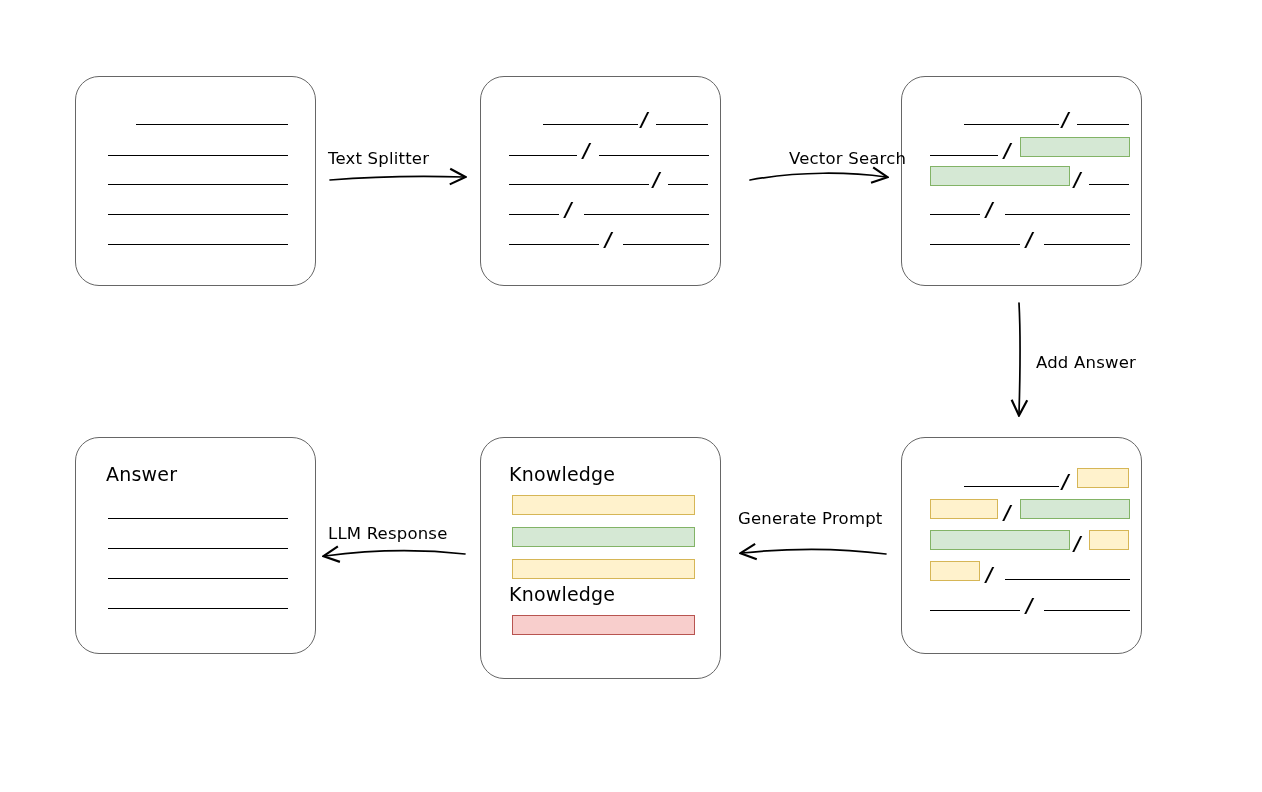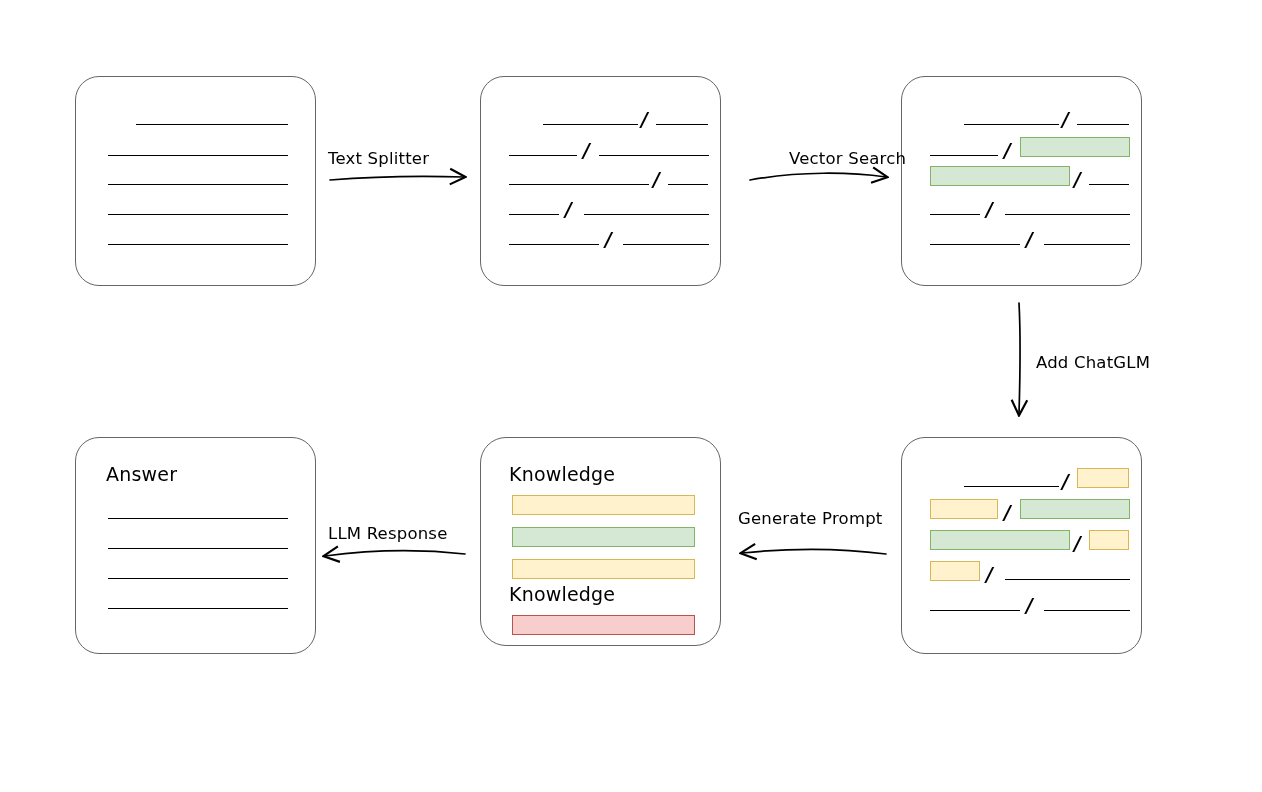--- a/index.html
+++ b/index.html
@@ -213,21 +213,21 @@
           <div class="chip yellow" style="left: 28px; top: -18px; width: 50px; height: 20px;"></div>
           <div class="slash" style="left: 84px; top: 0px;">/</div>
           <div class="rule" style="left: 103px; top: 0px; width: 125px;"></div>
         </div>
         <div class="line-row" style="position: absolute; left: 0px; top: 172px; width: 100%; height: 1px;">
           <div class="rule" style="left: 28px; top: 0px; width: 90px;"></div>
           <div class="slash" style="left: 124px; top: 0px;">/</div>
           <div class="rule" style="left: 142px; top: 0px; width: 86px;"></div>
         </div>
       </div>
-      <div class="card" style="left: 480px; top: 437px; width: 241px; height: 209px; border-radius: 26px;">
+      <div class="card" style="left: 480px; top: 437px; width: 241px; height: 242px;">
         <div class="card-heading" style="left: 28px; top: 25px;">Knowledge</div>
         <div class="card-heading" style="left: 28px; top: 145px;">Knowledge</div>
         <div class="chip yellow" style="left: 31px; top: 57px; width: 183px; height: 20px;"></div>
         <div class="chip green" style="left: 31px; top: 89px; width: 183px; height: 20px;"></div>
         <div class="chip yellow" style="left: 31px; top: 121px; width: 183px; height: 20px;"></div>
         <div class="chip red" style="left: 31px; top: 177px; width: 183px; height: 20px;"></div>
       </div>
       <div class="card" style="left: 75px; top: 437px; width: 241px; height: 217px;">
         <div class="card-heading" style="left: 30px; top: 25px;">Answer</div>
         <div class="line-row" style="position: absolute; left: 0px; top: 80px; width: 100%; height: 1px;">
@@ -239,16 +239,16 @@
         <div class="line-row" style="position: absolute; left: 0px; top: 140px; width: 100%; height: 1px;">
           <div class="rule" style="left: 32px; top: 0px; width: 180px;"></div>
         </div>
         <div class="line-row" style="position: absolute; left: 0px; top: 170px; width: 100%; height: 1px;">
           <div class="rule" style="left: 32px; top: 0px; width: 180px;"></div>
         </div>
       </div>
     </div>
 <div class="edge-label" style="left: 328px; top: 149px;">Text Splitter</div>
     <div class="edge-label" style="left: 748px; top: 149px; margin-left: 41px;">Vector Search</div>
-    <div class="edge-label" style="left: 1036px; top: 353px;">Add ChatGLM</div>
+    <div class="edge-label" style="left: 1036px; top: 353px;">Add Answer</div>
     <div class="edge-label" style="left: 738px; top: 509px;">Generate Prompt</div>
     <div class="edge-label" style="left: 328px; top: 524px; text-align: right;">LLM Response</div>
   </div>
 
 </body></html>

